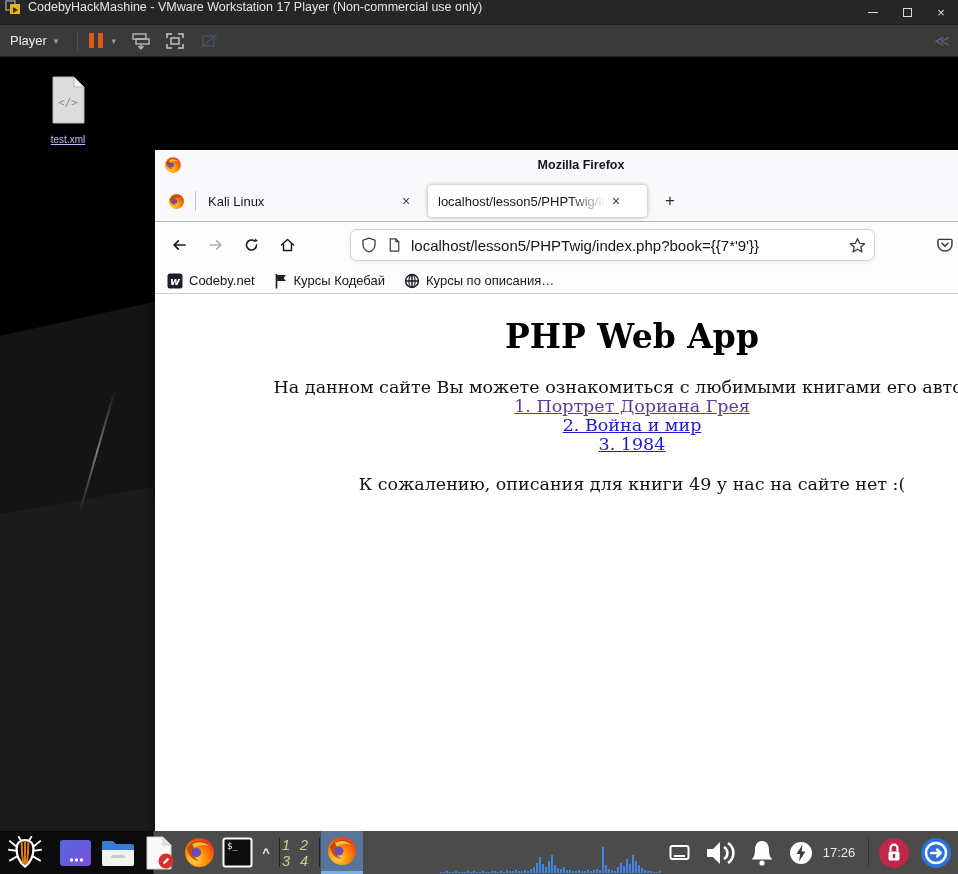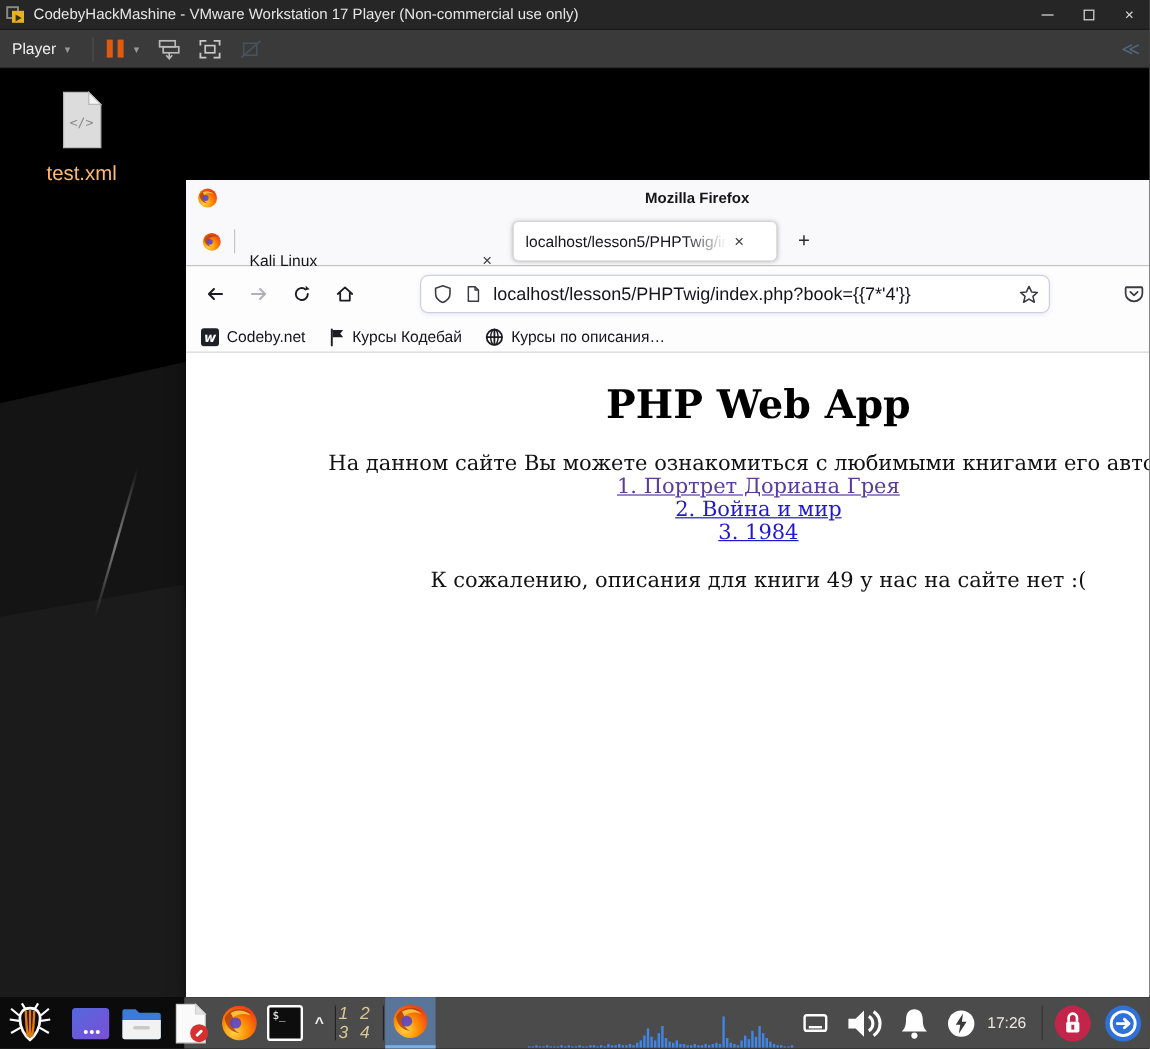--- a/index.html
+++ b/index.html
@@ -2,21 +2,21 @@
 <html><head>
 <meta charset="utf-8">
 <style>
   * { margin:0; padding:0; box-sizing:border-box; }
   html,body { background:#555; }
   #screen {
     position:relative; width:958px; height:874px; overflow:hidden;
     font-family:"Liberation Sans", sans-serif; background:#000;
   }
   
-  #vm-titlebar{position:absolute;left:0;top:0;width:958px;height:25px;background:#262626;display:flex;align-items:center;border-bottom:1px solid #1a1a1a;}
+  #vm-titlebar{position:absolute;left:0;top:0;width:958px;height:25px;background:#262626;display:flex;align-items:flex-start;border-bottom:1px solid #1a1a1a;}
   #vm-titlebar .vm-logo{margin:0 6px 0 5px;}
   #vm-title{color:#e6e6e6;font-size:12.5px;}
   #vm-win-controls{position:absolute;right:0;top:0;height:25px;display:flex;}
   .vm-ctl{width:34px;height:25px;display:flex;align-items:center;justify-content:center;color:#dcdcdc;font-size:13px;}
   .vm-ctl .minbar{width:10px;height:1.5px;background:#dcdcdc;}
   .vm-ctl .maxbox{width:9px;height:9px;border:1.2px solid #dcdcdc;}
   
   #vm-toolbar{position:absolute;left:0;top:25px;width:958px;height:32px;background:#3a3a3a;display:flex;align-items:center;border-bottom:1px solid #242424;}
   #player-menu{display:flex;align-items:center;gap:7px;color:#efefef;font-size:13px;padding:0 12px 0 10px;height:100%;}
   .caret-down{color:#9a9a9a;font-size:9px;}
@@ -25,30 +25,30 @@
   .pause-bar{width:5px;height:15px;background:#e05a10;}
   .tb-icon{margin:0 6px;display:flex;align-items:center;}
   #collapse-chevron{position:absolute;right:10px;color:#51667a;font-size:15px;letter-spacing:-2px;}
   
   #desktop{position:absolute;left:0;top:57px;width:958px;height:774px;background:#000;overflow:hidden;}
   .wp-facet1{position:absolute;left:-40px;top:230px;width:260px;height:290px;background:#141414;clip-path:polygon(0 20%,100% 0,78% 100%,0 88%);}
   .wp-facet2{position:absolute;left:-10px;top:430px;width:190px;height:360px;background:#1b1b1b;clip-path:polygon(0 8%,86% 0,100% 100%,0 100%);}
   .wp-edge{position:absolute;left:96px;top:330px;width:2px;height:130px;background:linear-gradient(180deg,rgba(255,255,255,.0),rgba(255,255,255,.45),rgba(255,255,255,0));transform:rotate(16deg);}
   
   #desktop-icon-testxml{position:absolute;left:26px;top:18px;width:84px;text-align:center;}
-  #desktop-icon-testxml .lbl{margin-top:5px;color:#fdba74;font-size:17px;text-shadow:0 1px 2px #000;}
+  #desktop-icon-testxml .lbl{margin-top:5px;color:#c4b5fd;font-size:10px;text-shadow:0 1px 2px #000;text-decoration:underline;}
   
   #ff-window{position:absolute;left:155px;top:93px;width:954px;height:681px;background:#fff;box-shadow:0 0 12px rgba(0,0,0,.6);}
   #ff-titlebar{position:relative;height:30px;background:#f9f9fb;}
   #ff-titlebar .ff-ico{position:absolute;left:9px;top:6px;}
   #ff-window-title{position:absolute;left:0;top:0;width:852px;height:30px;display:flex;align-items:center;justify-content:center;color:#15141a;font-size:12.5px;font-weight:700;}
   #ff-tabbar{position:relative;height:42px;background:#f9f9fb;border-bottom:1px solid #b5b5b5;}
   #ff-view-btn{position:absolute;left:8px;top:9px;width:26px;height:24px;display:flex;align-items:center;justify-content:center;border-radius:4px;}
   .tab-sep{position:absolute;left:40px;top:11px;width:1px;height:20px;background:#c4c4c6;}
-  #tab-1{position:absolute;left:43px;top:20px;width:228px;height:34px;display:flex;align-items:center;padding:0 10px;border-radius:4px;}
+  #tab-1{position:absolute;left:43px;top:4px;width:228px;height:34px;display:flex;align-items:center;padding:0 10px;border-radius:4px;}
   #tab-1 .tab-label{flex:1;font-size:13px;color:#15141a;}
   .tab-close{color:#3e3e42;font-size:14px;width:20px;height:20px;display:flex;align-items:center;justify-content:center;border-radius:3px;}
   #tab-2{position:absolute;left:273px;top:5px;width:219px;height:32px;display:flex;align-items:center;padding:0 6px 0 10px;background:#fff;border-radius:4px;box-shadow:0 0 4px rgba(0,0,0,.35);}
   #tab-2 .tab-url{width:168px;overflow:hidden;white-space:nowrap;font-size:13px;color:#15141a;-webkit-mask-image:linear-gradient(90deg,#000 78%,transparent);mask-image:linear-gradient(90deg,#000 78%,transparent);}
   #new-tab-btn{position:absolute;left:502px;top:9px;width:26px;height:24px;display:flex;align-items:center;justify-content:center;font-size:17px;color:#2b2b2e;border-radius:4px;}
   
   #ff-navbar{position:relative;height:46px;background:#fdfdfe;}
   .nav-ico{position:absolute;top:11px;width:24px;height:24px;display:flex;align-items:center;justify-content:center;border-radius:4px;}
   #nav-back{left:12px;} #nav-forward{left:48px;} #nav-reload{left:84px;} #nav-home{left:120px;}
   #urlbar{position:absolute;left:195px;top:7px;width:525px;height:32px;background:#fff;border:1px solid #d0d0dd;border-radius:7px;box-shadow:0 1px 4px rgba(60,80,200,.10);display:flex;align-items:center;padding:0 8px 0 10px;}
@@ -207,21 +207,21 @@
             </svg>
         </div>
         <div id="urlbar">
           <svg width="16" height="16" viewBox="0 0 16 16">
               <path d="M8 1.2 L14 3.2 V7.6 C14 11.3 11.2 13.9 8 15 C4.8 13.9 2 11.3 2 7.6 V3.2 Z" fill="none" stroke="#3a3a40" stroke-width="1.3"></path>
             </svg>
           <svg style="margin-left:10px;" width="15" height="16" viewBox="0 0 16 16">
               <path d="M3.5 1.5 H9.5 L12.5 4.5 V14.5 H3.5 Z" fill="none" stroke="#3a3a40" stroke-width="1.3" stroke-linejoin="round"></path>
               <path d="M9.5 1.5 V4.5 H12.5" fill="none" stroke="#3a3a40" stroke-width="1.3" stroke-linejoin="round"></path>
             </svg>
-          <span id="urlbar-text">localhost/lesson5/PHPTwig/index.php?book={{7*'4'}}</span>
+          <span id="urlbar-text">localhost/lesson5/PHPTwig/index.php?book={{7*'9'}}</span>
           <svg width="17" height="17" viewBox="0 0 16 16">
               <path d="M8 1.6 L10 5.9 L14.6 6.3 L11.1 9.4 L12.2 14 L8 11.5 L3.8 14 L4.9 9.4 L1.4 6.3 L6 5.9 Z" fill="none" stroke="#3a3a40" stroke-width="1.2" stroke-linejoin="round"></path>
             </svg>
         </div>
         <div id="pocket-btn">
           <svg width="18" height="18" viewBox="0 0 16 16">
               <path d="M2.6 3 H13.4 C13.9 3 14.2 3.3 14.2 3.9 V7.6 A6.2 5.8 0 0 1 1.8 7.6 V3.9 C1.8 3.3 2.1 3 2.6 3 Z" fill="none" stroke="#3a3a40" stroke-width="1.3"></path>
               <path d="M5.3 6.4 L8 9 L10.7 6.4" fill="none" stroke="#3a3a40" stroke-width="1.3" stroke-linecap="round" stroke-linejoin="round"></path>
             </svg>
         </div>

